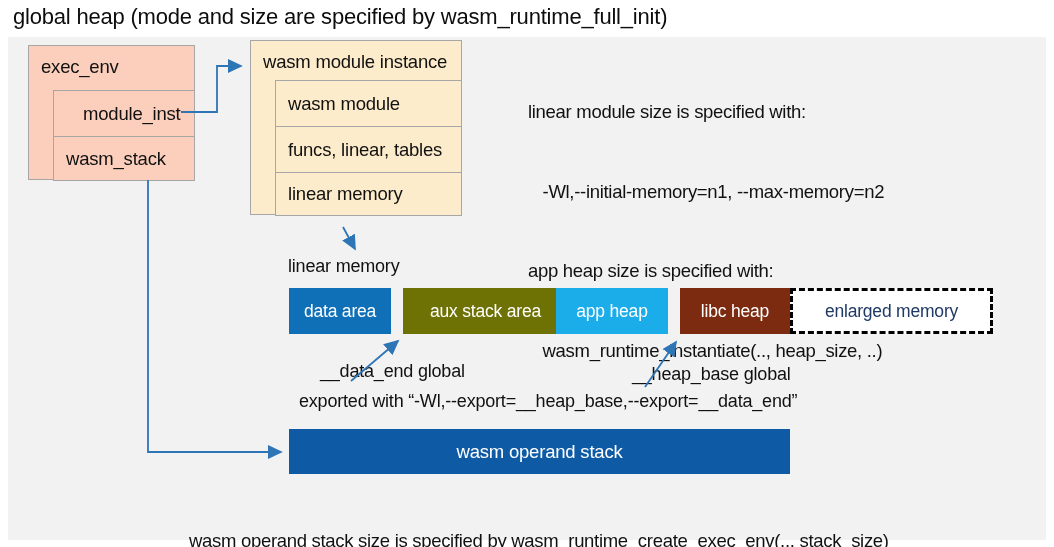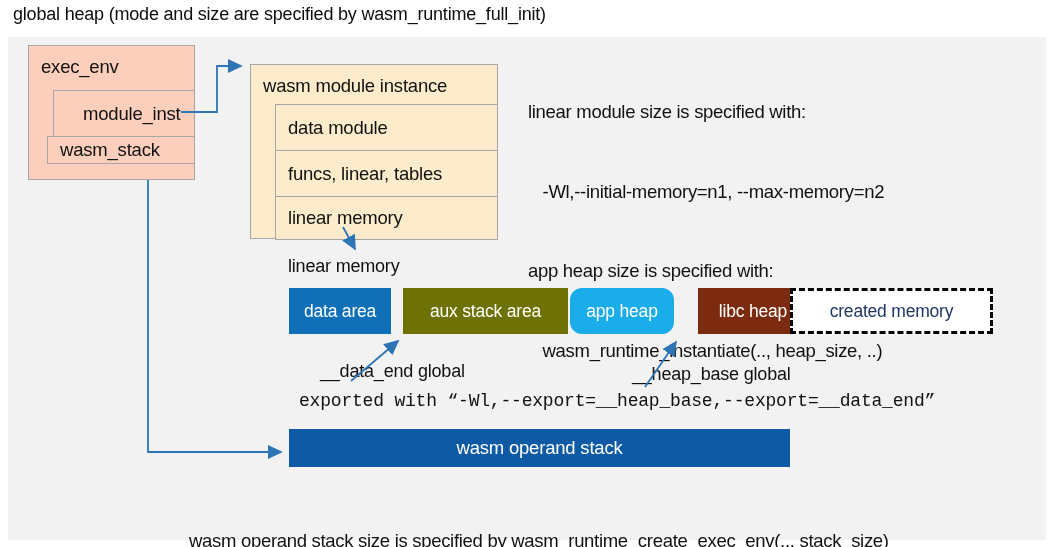--- a/index.html
+++ b/index.html
@@ -6,42 +6,42 @@
   body {
     font-family: "Liberation Sans", "DejaVu Sans", sans-serif;
     width: 1054px; height: 547px; position: relative; overflow: hidden;
     color: #111111;
   }
   .abs { position: absolute; }
 
   .canvas { width: 1054px; height: 547px; position: relative; }
 
   .title {
-    left: 13px; top: 4px; font-size: 18px; color: #0d0d0d;
+    left: 13px; top: 4px; font-size: 22px; color: #0d0d0d;
     letter-spacing: -0.2px; white-space: pre;
   }
 
   .panel { left: 8px; top: 37px; width: 1038px; height: 503px; background: #f2f2f2; }
 
   
   .box { box-sizing: border-box; border: 1px solid #a6a6a6; }
   .box-title {
     font-size: 18.5px; padding: 10px 8px 0 12px; letter-spacing: -0.2px;
   }
   .inner-row {
     position: absolute; box-sizing: border-box; border: 1px solid #a6a6a6;
     font-size: 18.5px; padding-left: 12px; display: flex; align-items: center;
     letter-spacing: -0.2px; right: -1px;
   }
 
   .exec-env { left: 28px; top: 45px; width: 167px; height: 135px; }
   .exec-env .row-0 { left: 24px; top: 44px; height: 47px; }
-  .exec-env .row-1 { left: 18px; top: 90px; height: 28px; }
+  .exec-env .row-1 { left: 24px; top: 90px; height: 45px; }
 
-  .mod-inst { left: 250px; top: 64px; width: 248px; height: 175px; }
+  .mod-inst { left: 250px; top: 40px; width: 212px; height: 175px; }
   .mod-inst .row-0 { left: 24px; top: 39px; height: 47px; }
   .mod-inst .row-1 { left: 24px; top: 85px; height: 47px; }
   .mod-inst .row-2 { left: 24px; top: 131px; height: 44px; }
 
   
   .notes {
     left: 528px; top: 46px; width: 512px; font-size: 18.5px;
     line-height: 26.5px; white-space: pre-wrap; letter-spacing: -0.3px;
   }
 
@@ -49,32 +49,32 @@
 
   
   .membar { left: 289px; top: 288px; width: 704px; height: 46px; }
   .seg {
     position: absolute; top: 0; height: 46px; box-sizing: border-box;
     display: flex; align-items: center; justify-content: center;
     font-size: 17.5px; color: #ffffff; letter-spacing: -0.2px; white-space: nowrap;
   }
   .seg-0 { left: 0;   width: 102px; }
   .seg-1 { left: 114px; width: 165px; }
-  .seg-2 { left: 281px; width: 104px; border-radius: 12px; }
+  .seg-2 { left: 267px; width: 112px; }
   .seg-3 { left: 391px; width: 110px; }
   .seg-4 { left: 501px; width: 203px; border: 3px dashed #000000; color: #1f3864; }
 
   .ann { font-size: 18px; letter-spacing: -0.2px; white-space: pre; }
   .ann-data-end { left: 320px; top: 361px; }
   .ann-heap-base { left: 632px; top: 364px; }
-  .ann-exported { left: 299px; top: 391px; font-family: Liberation Mono, monospace; }
+  .ann-exported { left: 299px; top: 391px; }
 
   
   .opstack {
-    left: 289px; top: 429px; width: 501px; height: 38px;
+    left: 289px; top: 429px; width: 501px; height: 45px;
     display: flex; align-items: center; justify-content: center;
     color: #ffffff; font-size: 18.5px; letter-spacing: -0.2px;
   }
 
   .footer {
     left: 189px; top: 480px; width: 840px; font-size: 18.5px;
     line-height: 24.5px; white-space: pre-wrap; letter-spacing: -0.3px;
   }
 
   svg.overlay { position: absolute; left: 0; top: 0; pointer-events: none; }
@@ -89,41 +89,41 @@
   <div class="abs title">global heap (mode and size are specified by wasm_runtime_full_init)</div>
 
   <div class="abs box exec-env" style="background: rgb(251, 207, 188);">
     <div class="box-title">exec_env</div>
     <div class="inner-row row-0" style="background: rgb(251, 207, 188); padding-left: 29px;">module_inst</div>
     <div class="inner-row row-1" style="background: rgb(251, 207, 188);">wasm_stack</div>
   </div>
 
   <div class="abs box mod-inst" style="background: rgb(253, 236, 203);">
     <div class="box-title">wasm module instance</div>
-    <div class="inner-row row-0" style="background: rgb(253, 236, 203);">data module</div>
+    <div class="inner-row row-0" style="background: rgb(253, 236, 203);">wasm module</div>
     <div class="inner-row row-1" style="background: rgb(253, 236, 203);">funcs, linear, tables</div>
     <div class="inner-row row-2" style="background: rgb(253, 236, 203);">linear memory</div>
   </div>
 
   <div class="abs notes">
     <div>linear module size is specified with:</div>
     <div>   -Wl,--initial-memory=n1, --max-memory=n2</div>
     <div>app heap size is specified with:</div>
     <div>   wasm_runtime_instantiate(.., heap_size, ..)</div>
     
   </div>
 
   <div class="abs lm-label">linear memory</div>
 
   <div class="abs membar">
     <div class="seg seg-0" style="background: rgb(15, 112, 183);">data area</div>
     <div class="seg seg-1" style="background: rgb(110, 114, 4);">aux stack area</div>
     <div class="seg seg-2" style="background: rgb(27, 173, 234);">app heap</div>
-    <div class="seg seg-3" style="background: rgb(124, 43, 16); margin-left: 18px;">libc heap</div>
-    <div class="seg seg-4" style="background: rgb(255, 255, 255);">created memory</div>
+    <div class="seg seg-3" style="background: rgb(124, 43, 16);">libc heap</div>
+    <div class="seg seg-4" style="background: rgb(255, 255, 255);">enlarged memory</div>
   </div>
 
   <div class="abs ann ann-data-end">__data_end global</div>
   <div class="abs ann ann-heap-base">__heap_base global</div>
   <div class="abs ann ann-exported">exported with “-Wl,--export=__heap_base,--export=__data_end”</div>
 
   <div class="abs opstack" style="background: rgb(14, 90, 165);">wasm operand stack</div>
 
   <div class="abs footer">
     <div>wasm operand stack size is specified by wasm_runtime_create_exec_env(.., stack_size)</div>

